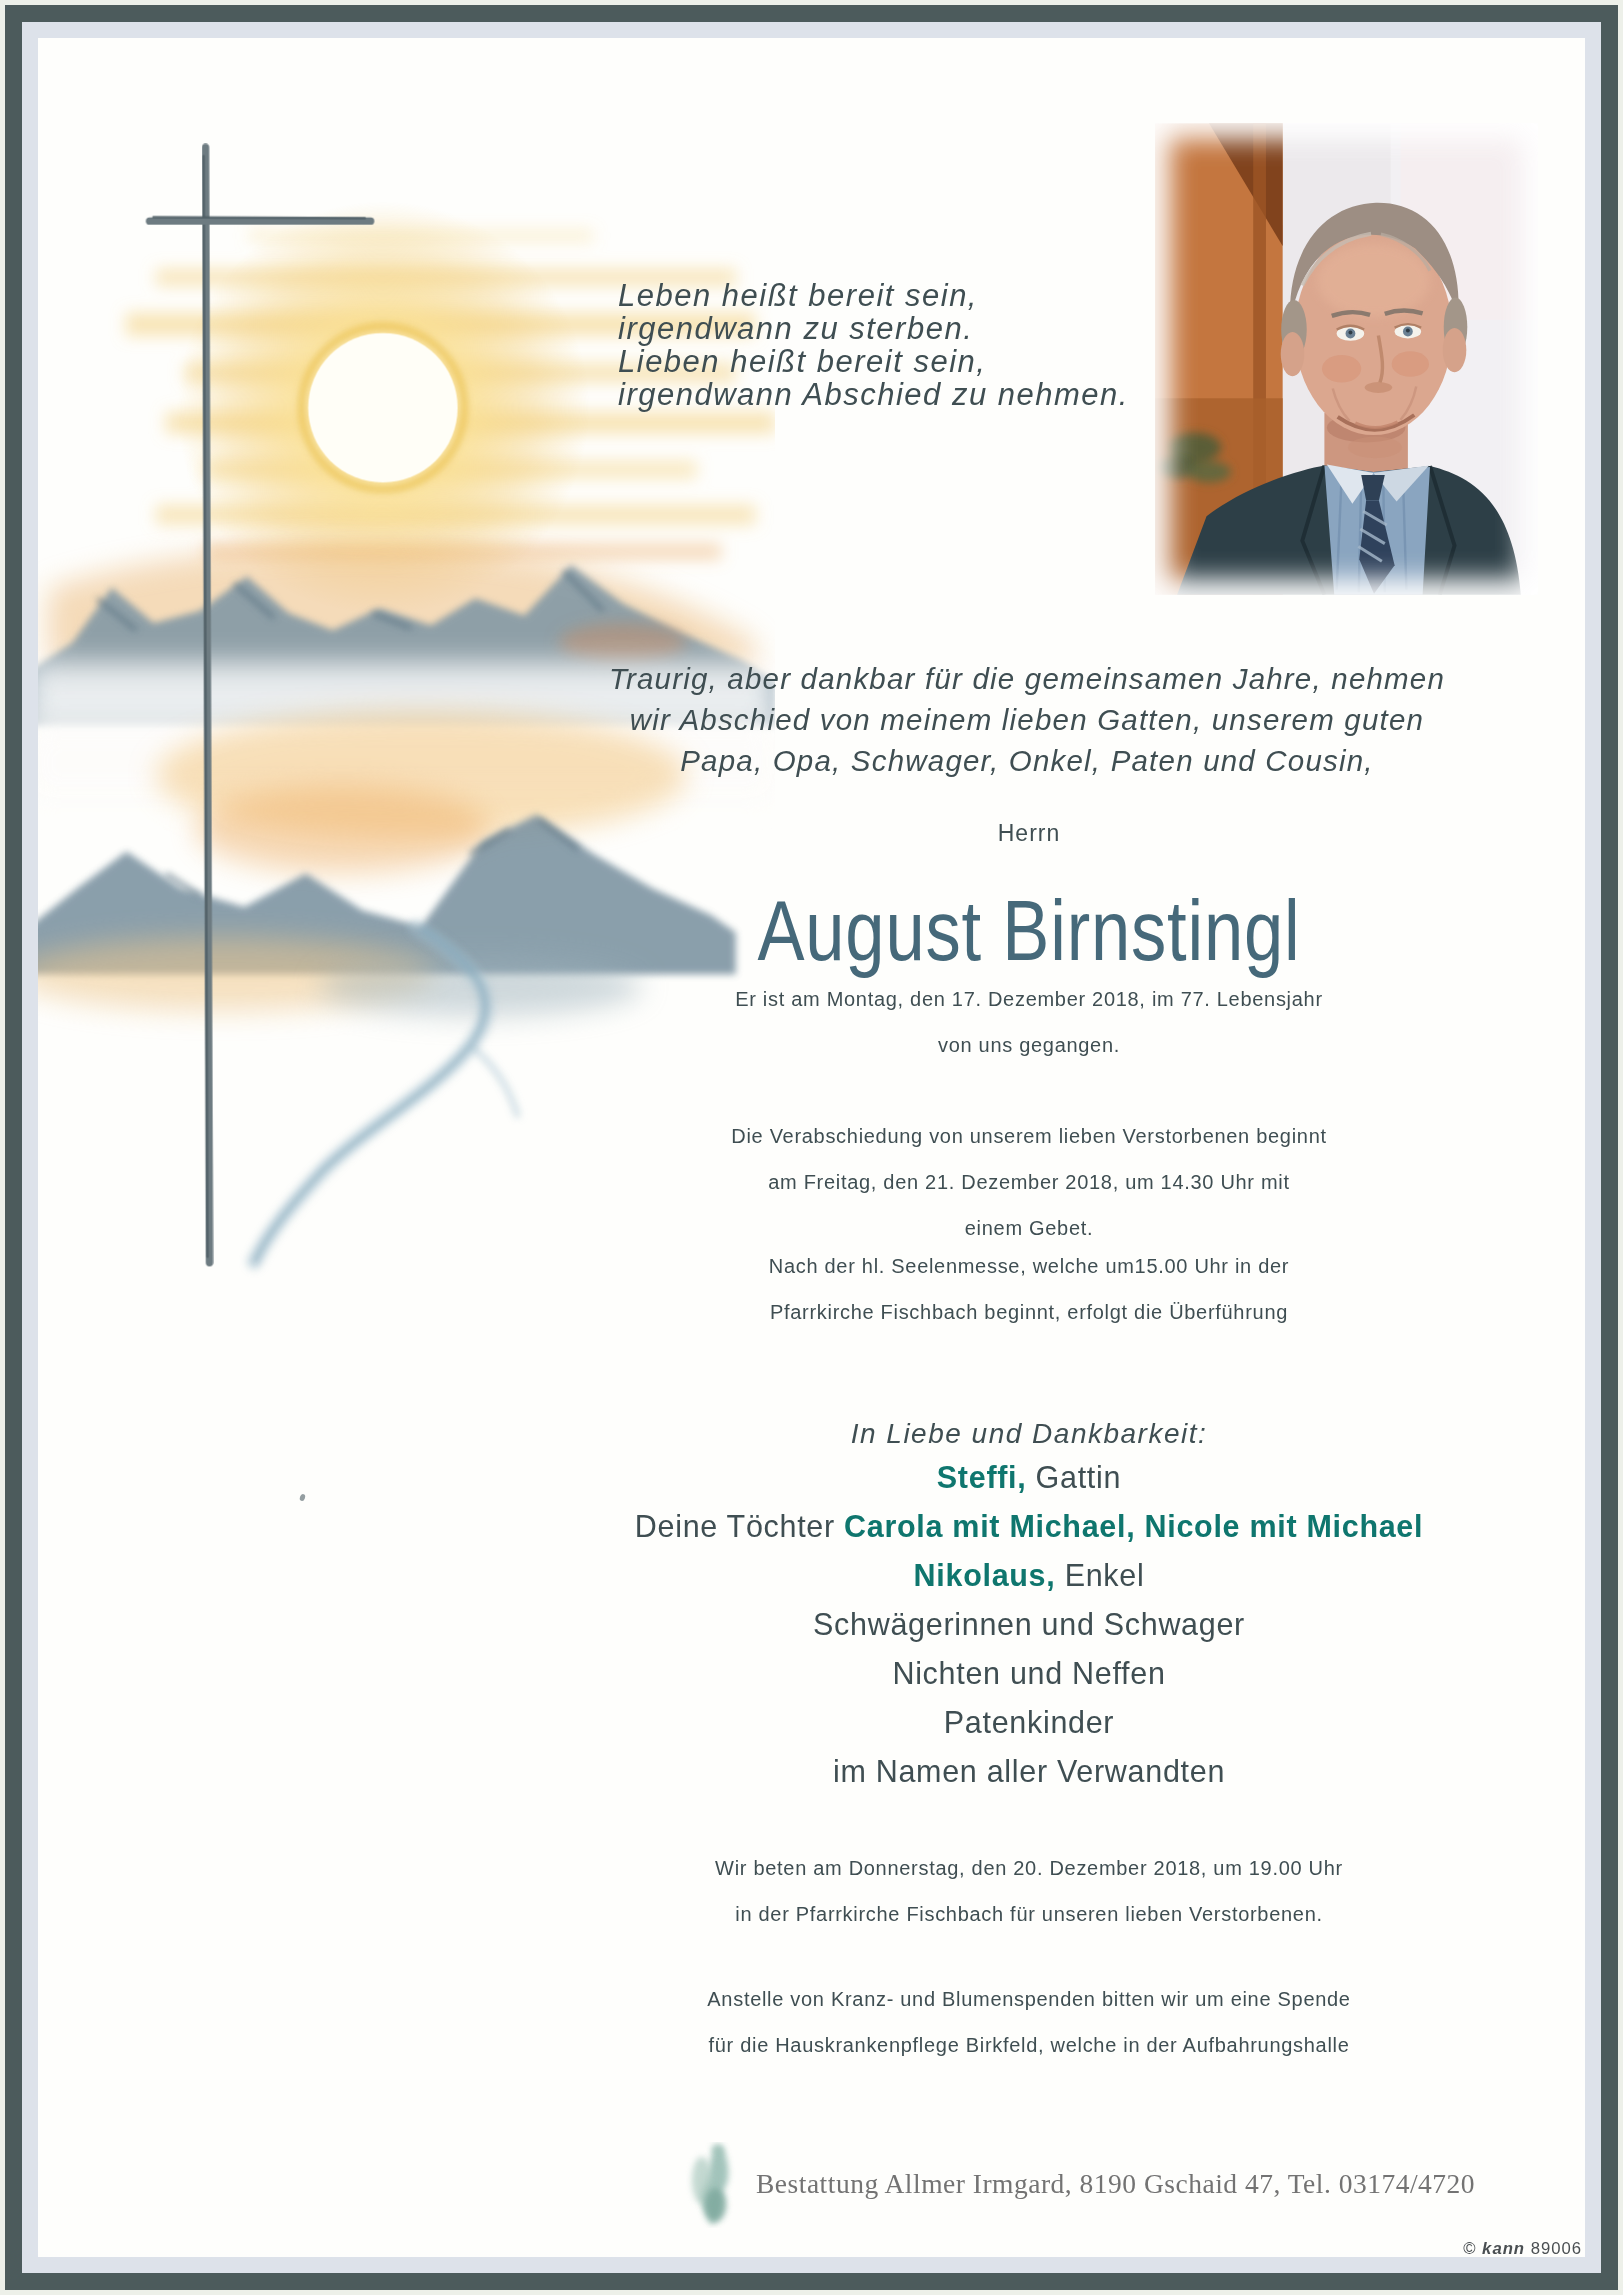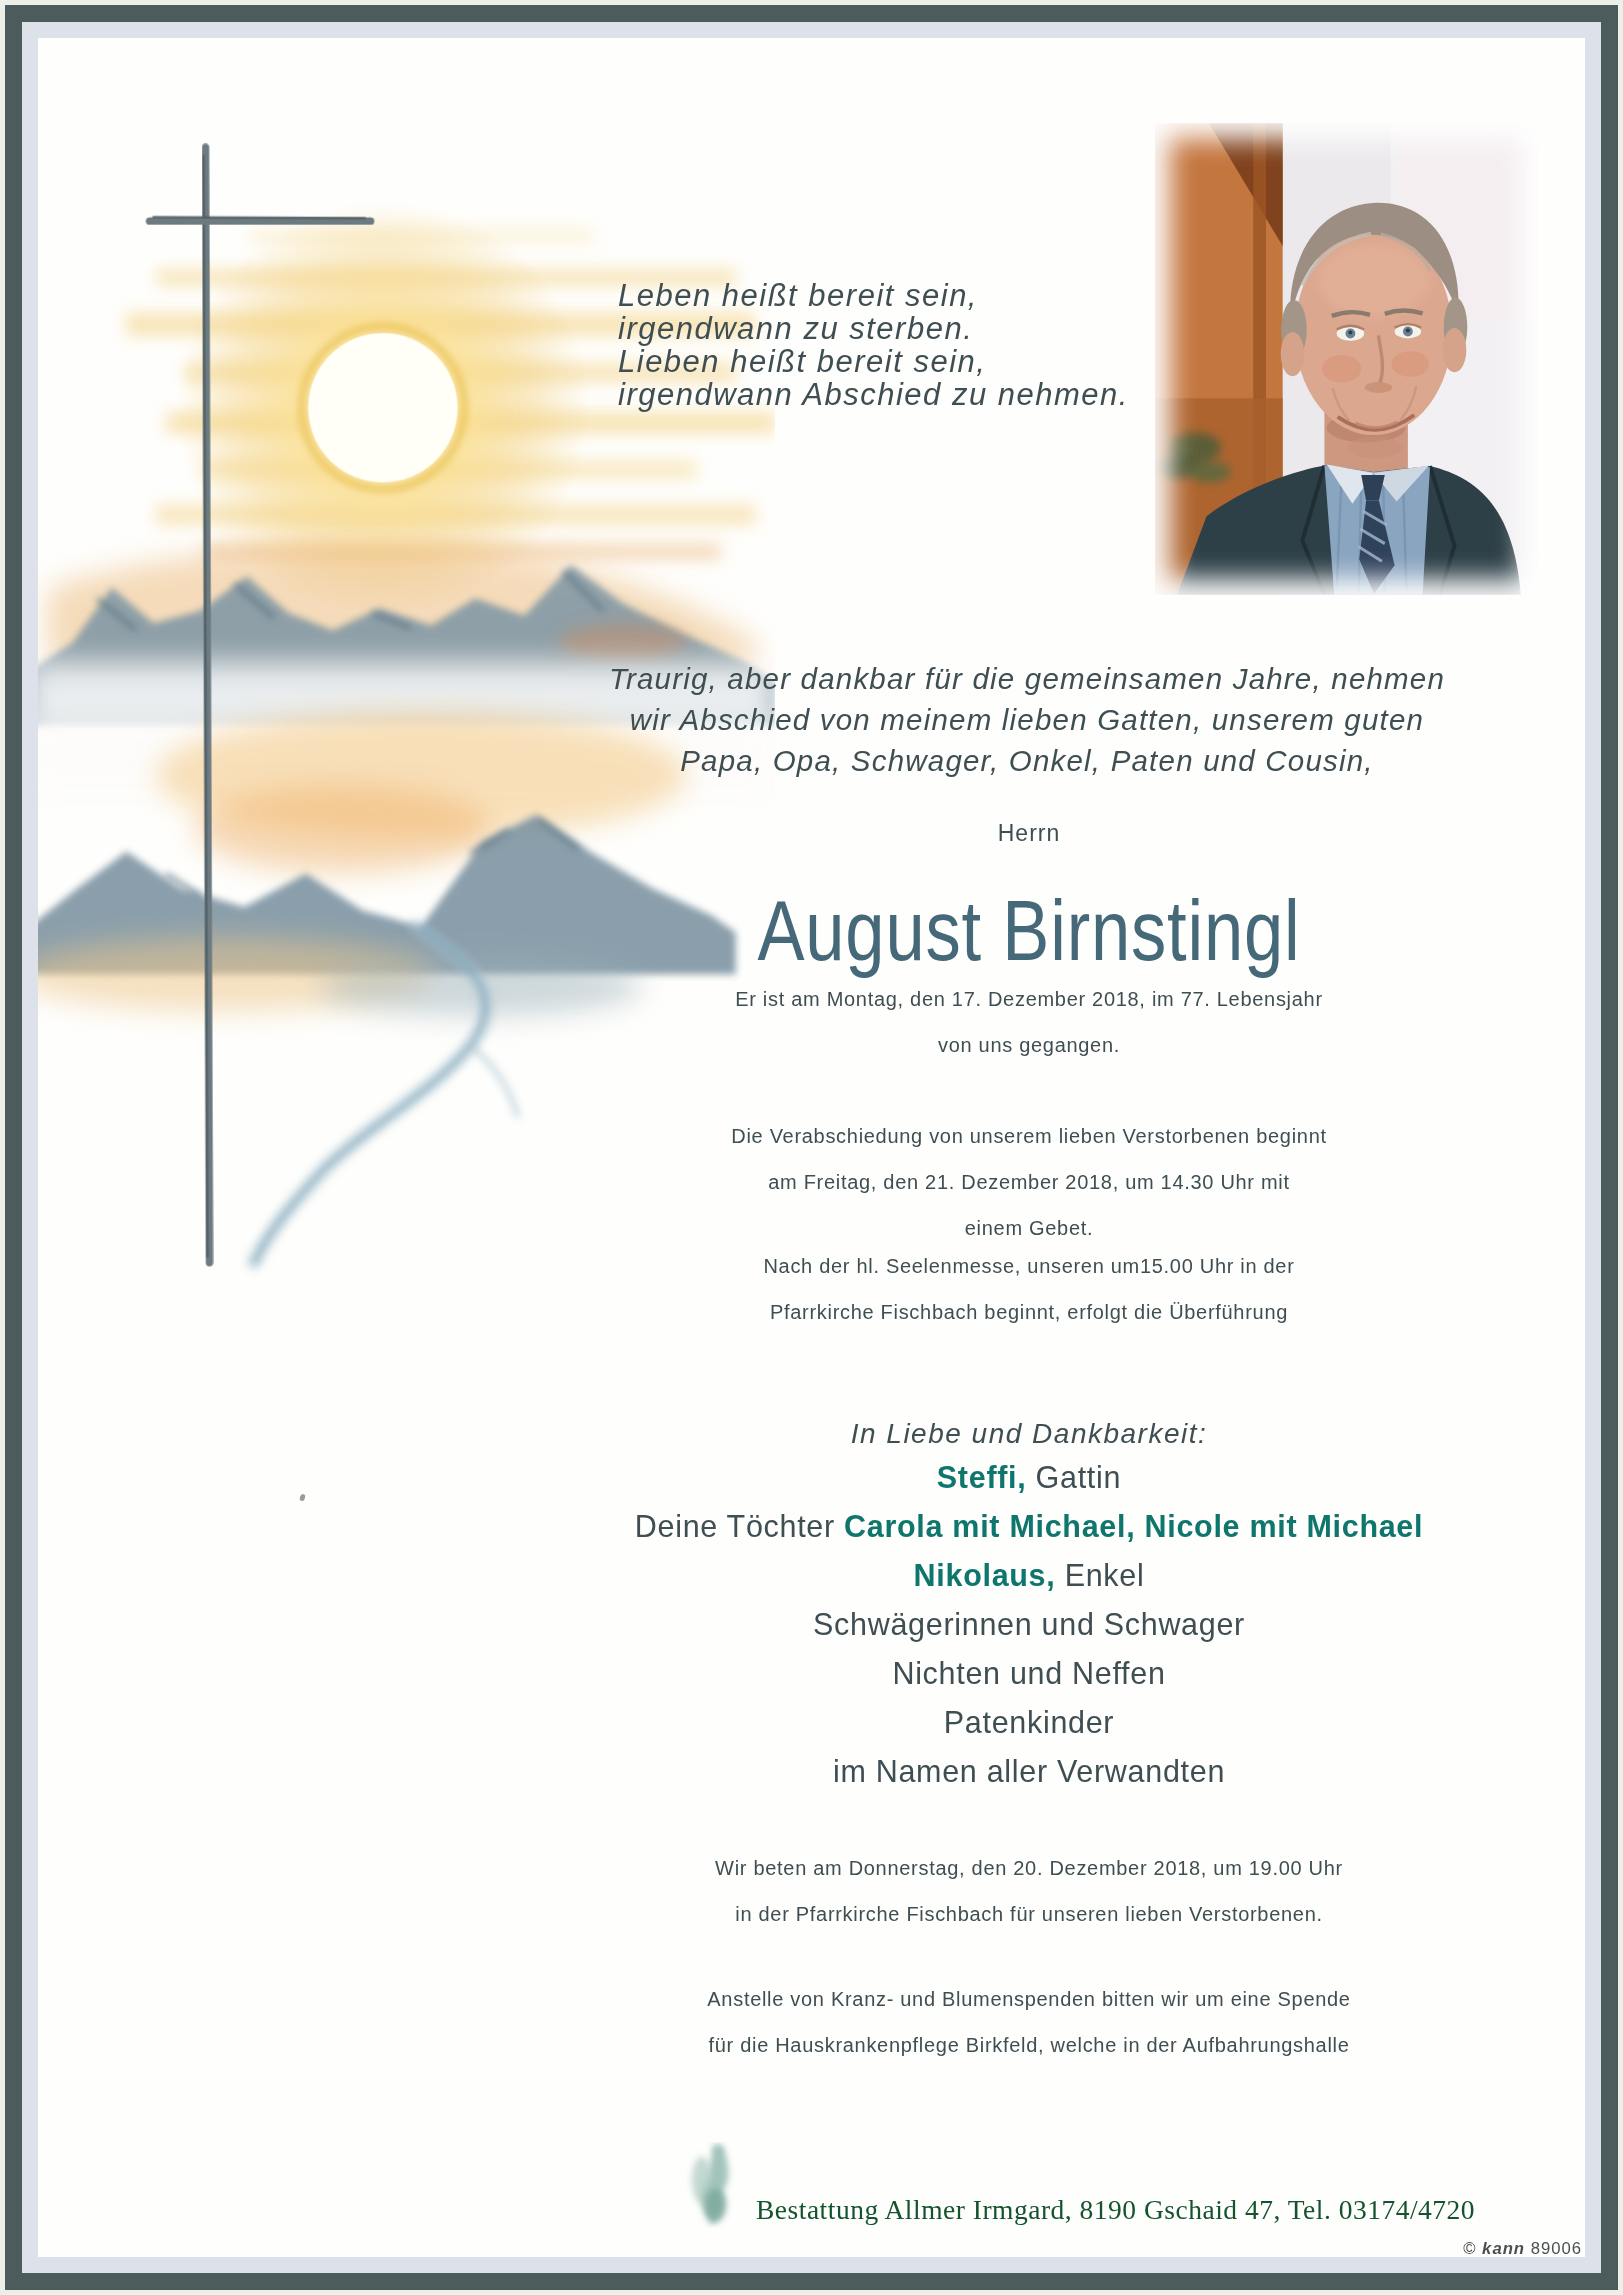--- a/index.html
+++ b/index.html
@@ -19,21 +19,21 @@
   .bodypar{font-size:20px;line-height:46px;letter-spacing:0.7px;}
   .passing{top:938px;}
   .farewell{top:1075px;}
   .mass{top:1205px;}
   .mheading{top:1376px;font-size:28px;line-height:39px;font-style:italic;letter-spacing:1.5px;}
   .family{top:1415px;font-size:30.5px;letter-spacing:0.7px;}
   .family .frow{height:49px;line-height:49px;}
   .family b{font-weight:bold;color:#0f766e;}
   .prayer{top:1807px;}
   .donation{top:1938px;}
-  .footer-line{left:718px;top:2128px;font-size:27.5px;line-height:35px;font-family:"Liberation Serif",serif;color:#14532d;letter-spacing:0.5px;margin-top:26px;}
+  .footer-line{left:718px;top:2128px;font-size:27.5px;line-height:35px;font-family:"Liberation Serif",serif;color:#737373;letter-spacing:0.5px;}
   .print-credit{right:2.9px;top:2201px;font-size:16.7px;color:#4a4f52;letter-spacing:1px;}
   .print-credit .brand{font-style:italic;font-weight:bold;font-family:"Liberation Sans",sans-serif;}
   .speck{left:262px;top:1456px;width:4.9px;height:6.9px;background:#5a6a70;border-radius:50%;opacity:.65;transform:rotate(20deg);}
   svg{display:block;}
 </style>
 </head>
 <body>
 
 <div class="frame-outer"></div>
 <div class="frame-dark"></div>
@@ -227,21 +227,21 @@
     <div>von uns gegangen.</div>
   </div>
 
   <div class="abs txt centercol bodypar farewell">
     <div>Die Verabschiedung von unserem lieben Verstorbenen beginnt</div>
     <div>am Freitag, den 21. Dezember 2018, um 14.30 Uhr mit</div>
     <div>einem Gebet.</div>
   </div>
 
   <div class="abs txt centercol bodypar mass">
-    <div>Nach der hl. Seelenmesse, unseren um15.00 Uhr in der</div>
+    <div>Nach der hl. Seelenmesse, welche um15.00 Uhr in der</div>
     <div>Pfarrkirche Fischbach beginnt, erfolgt die Überführung</div>
   </div>
 
   <div class="abs txt centercol mheading">In Liebe und Dankbarkeit:</div>
 
   <div class="abs txt centercol family">
     <div class="frow"><span></span><b>Steffi,</b><span> Gattin</span></div>
     <div class="frow"><span>Deine Töchter </span><b>Carola mit Michael, Nicole mit Michael</b><span></span></div>
     <div class="frow"><span></span><b>Nikolaus,</b><span> Enkel</span></div>
     <div class="frow"><span>Schwägerinnen und Schwager</span><b></b><span></span></div>

